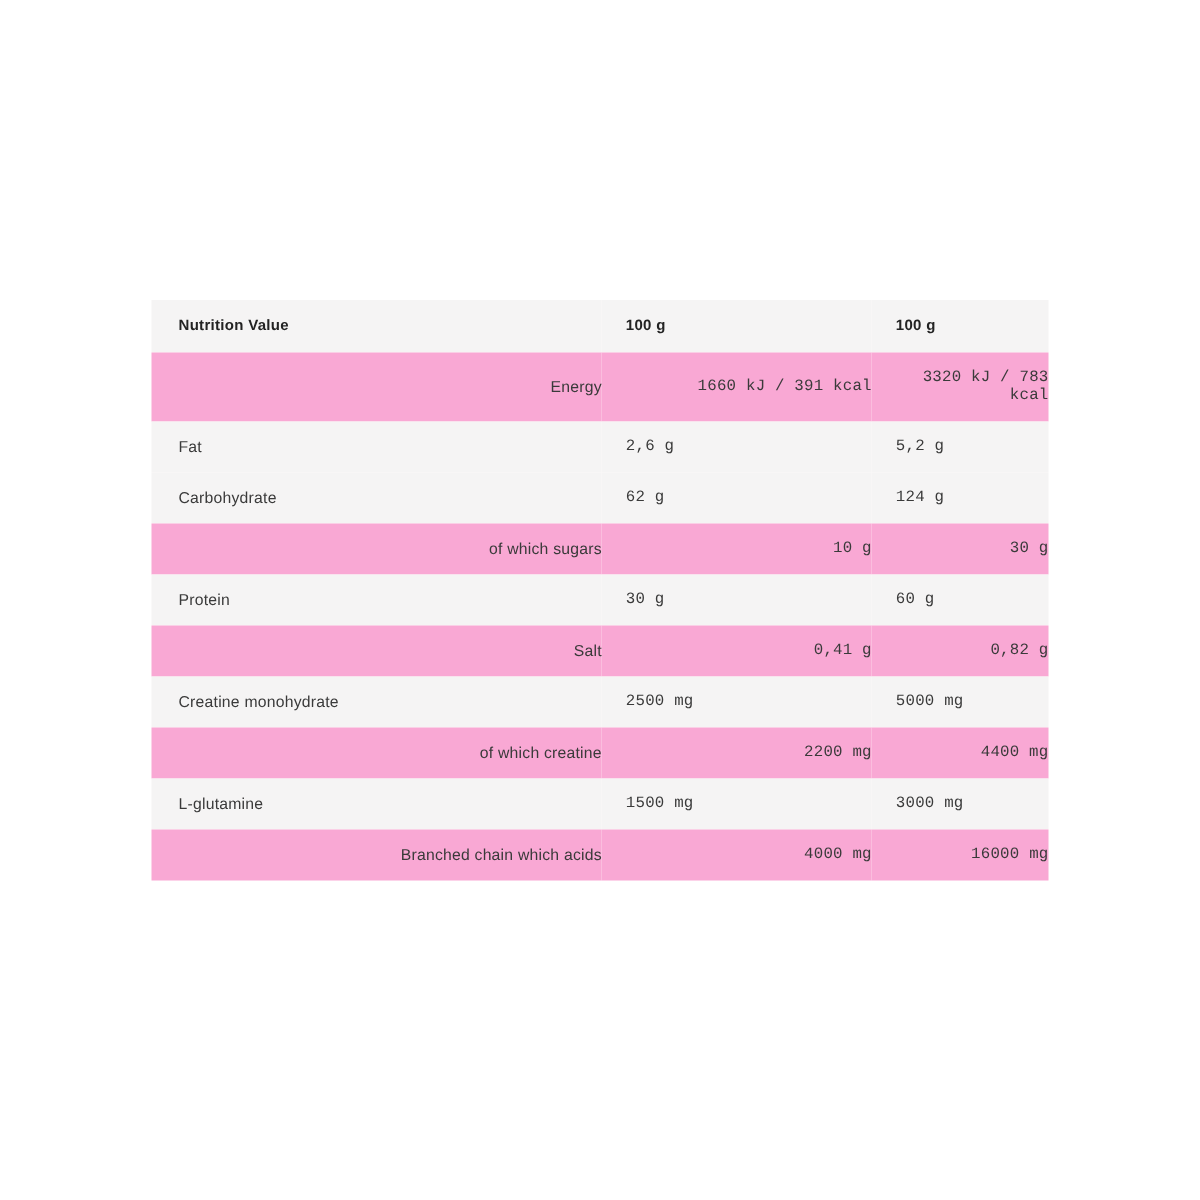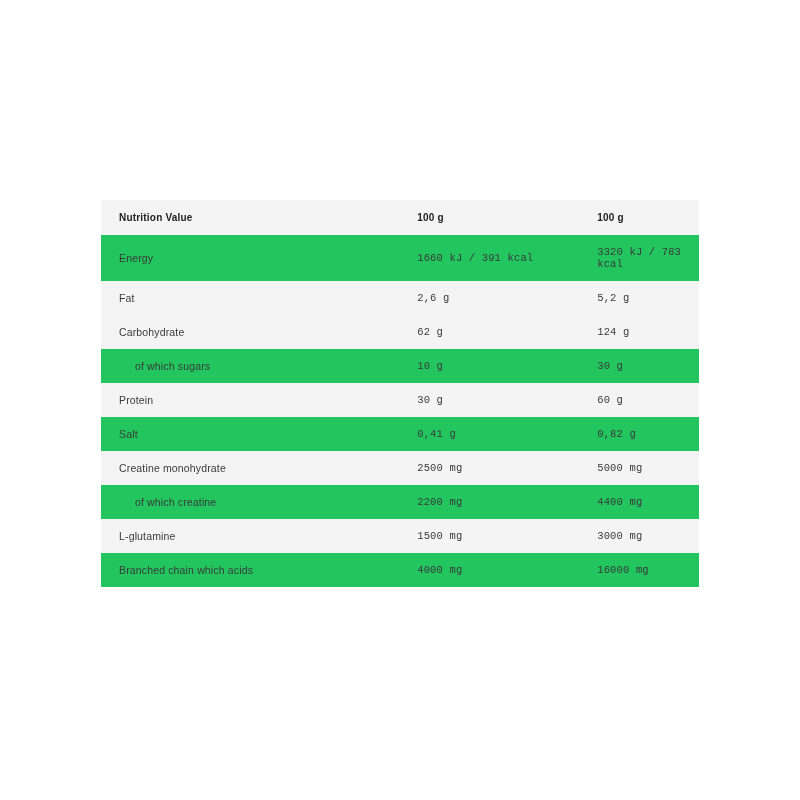--- a/index.html
+++ b/index.html
@@ -61,21 +61,22 @@
   }
   table.nutrition tbody td.col-val {
     padding-left: 16px;
     color: #3a3a3a;
     font-family: Liberation Mono, monospace;
   }
   table.nutrition tbody tr.shade td {
     background: #f5f4f4;
   }
   table.nutrition tbody tr.plain td {
-    background: #22c55e;
+    background: #f9a8d4;
+    text-align: right;
   }
   .indent {
     padding-left: 34px !important;
   }
 </style>
 </head>
 <body>
 
 <div class="page">
   <div class="nutrition-wrap">

